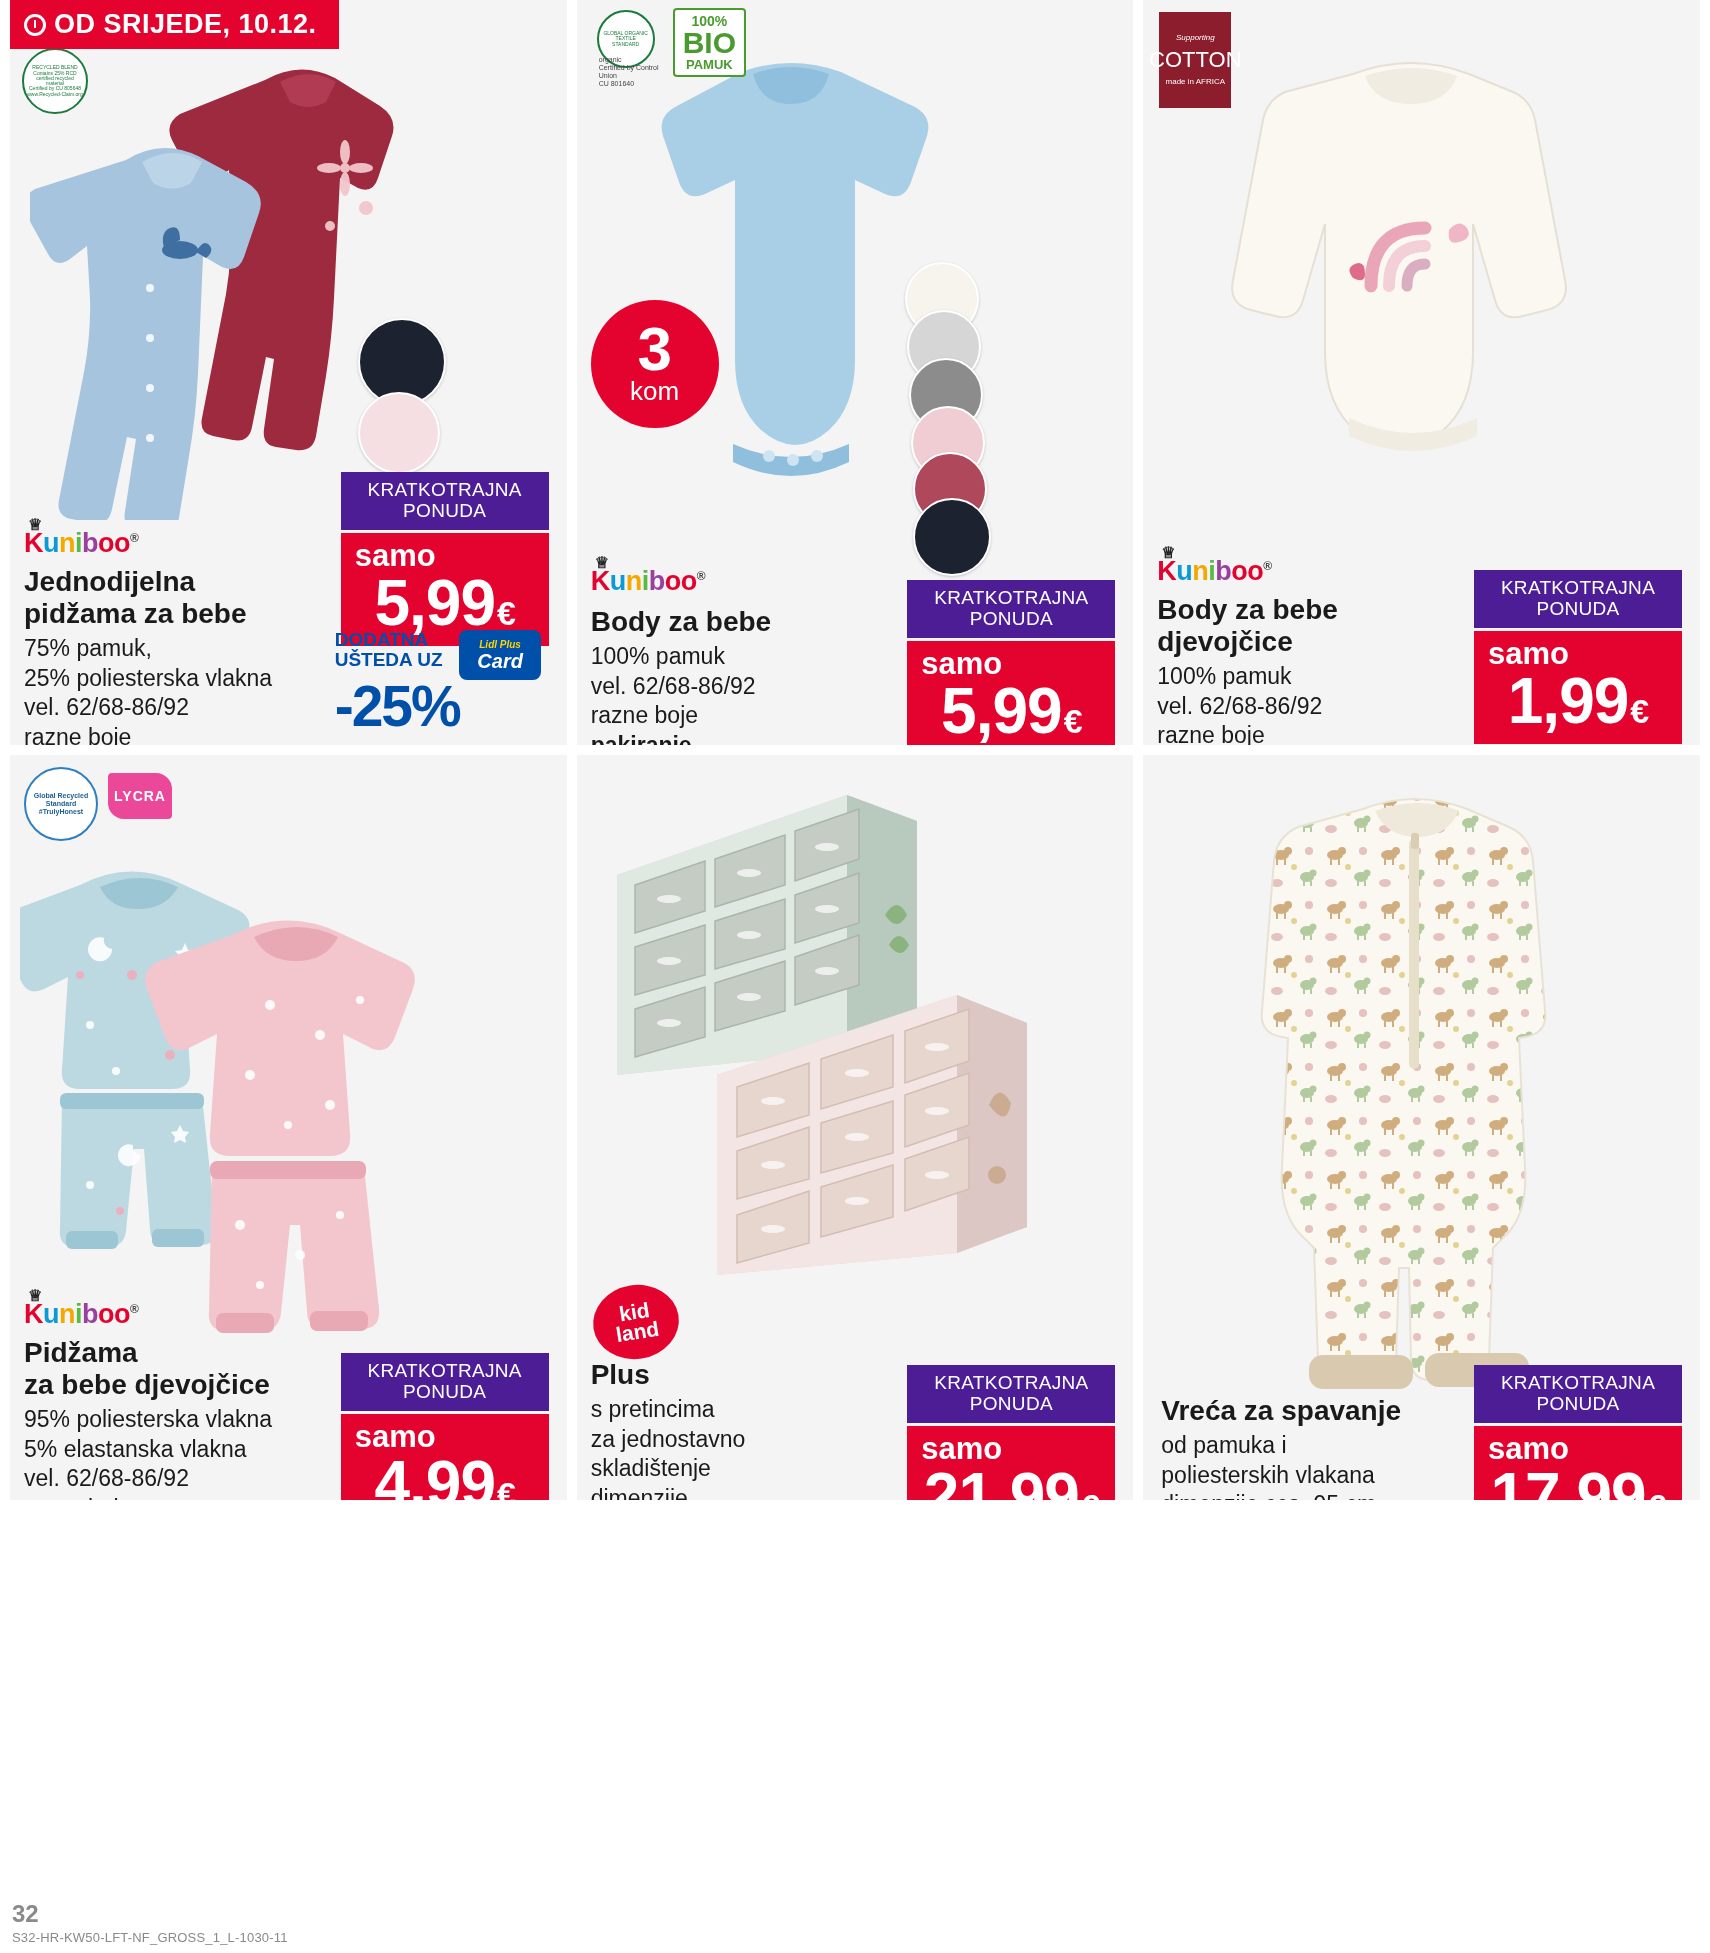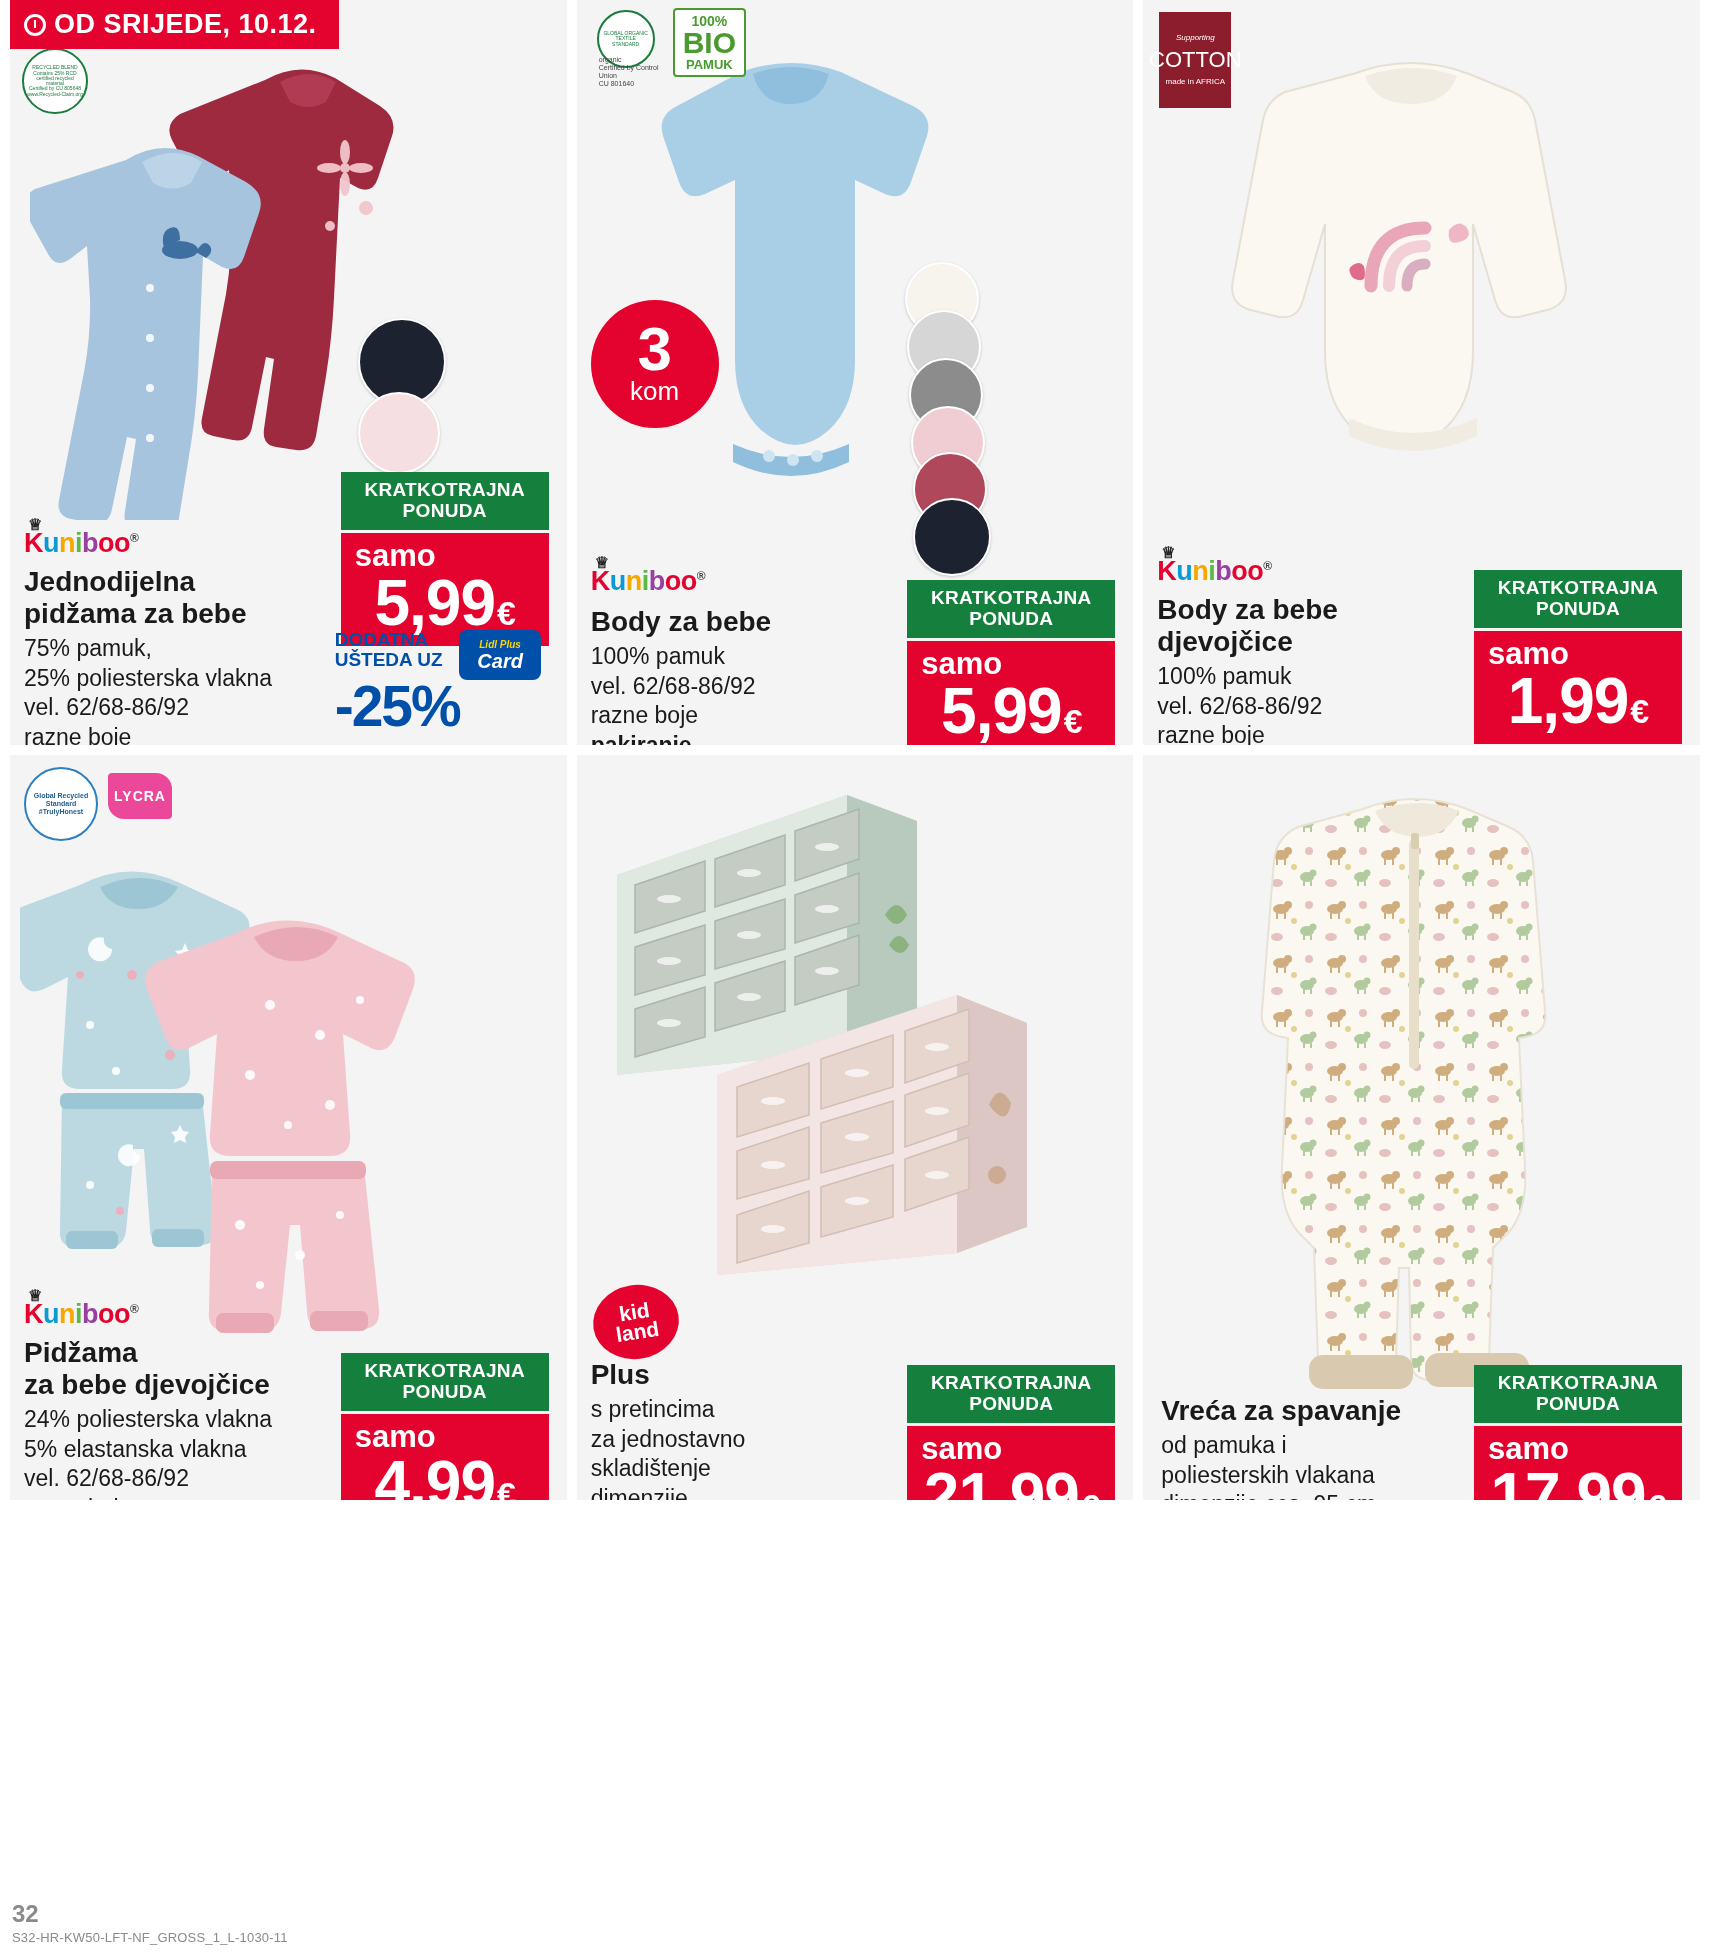--- a/index.html
+++ b/index.html
@@ -62,23 +62,23 @@
     background: #fff;
   }
 
   
   .price-block {
     position: absolute;
     z-index: 15;
     width: 208px;
   }
   .kp-label {
-    background: #15803d;
+    background: #4c1d95;
     color: #fff;
-    font-weight: bold;
+    font-weight: normal;
     font-size: 19px;
     text-align: center;
     line-height: 1.1;
     padding: 8px 4px 8px;
     letter-spacing: .3px;
   }
   .price-box {
     background: #e3032e;
     color: #fff;
     padding: 6px 14px 12px;
@@ -567,21 +567,21 @@
       <div style="position:absolute; left:14px; top:544px;">
         <span class="kuniboo">
           <span class="crown">♕</span>
           <span class="k1">K</span><span class="k2">u</span><span class="k3">n</span><span class="k4">i</span><span class="k5">b</span><span class="k6">oo</span><span class="reg">®</span>
         </span>
       </div>
 
       <div class="ptext" style="left:14px; top:582px; width:264px;">
         <div class="title" style="white-space:pre-line;">Pidžama
 za bebe djevojčice</div>
-        <div>24% poliesterska vlakna</div>
+        <div>95% poliesterska vlakna</div>
         <div>5% elastanska vlakna</div>
         <div>vel. 62/68-86/92</div>
         <div>razne boje</div>
 
       </div>
 
       <div class="price-block" style="right:18px; top:598px;">
         <div class="kp-label" style="white-space:pre-line;">KRATKOTRAJNA
 PONUDA</div>
         <div class="price-box">

